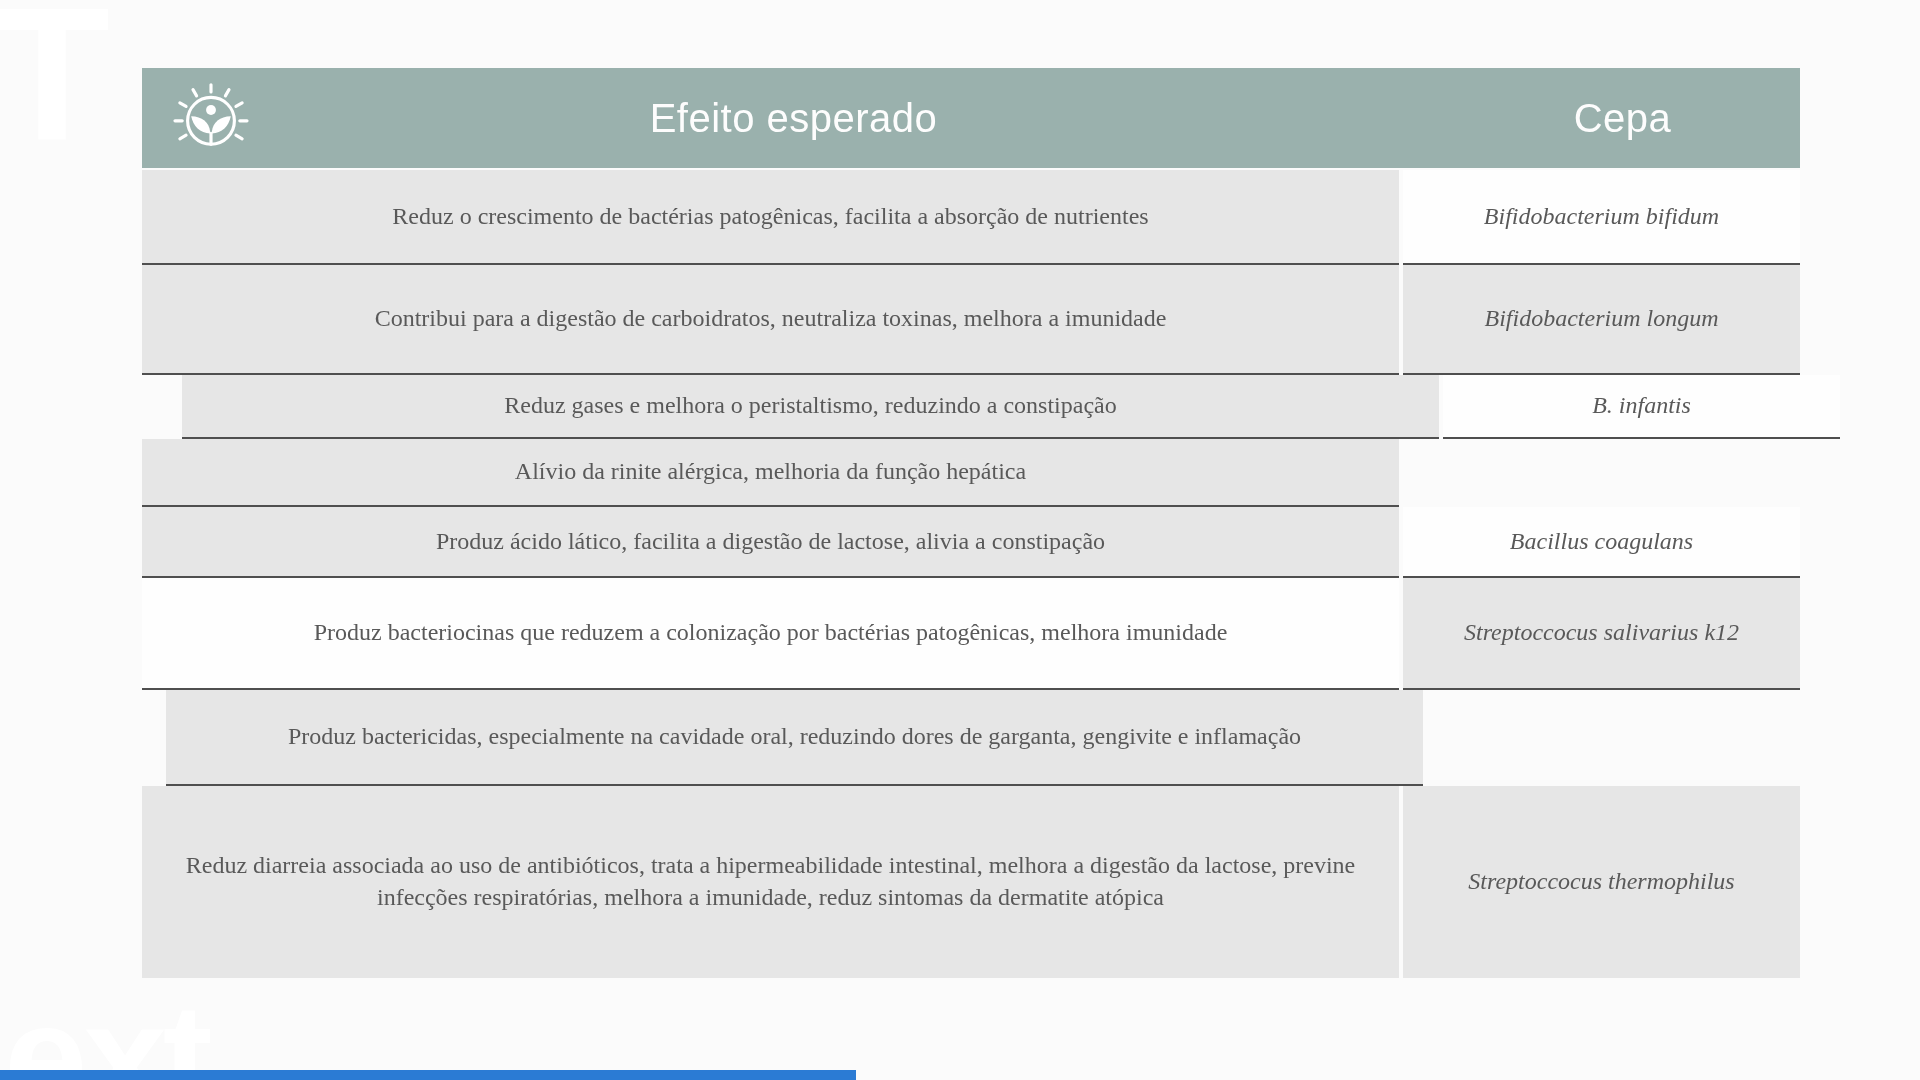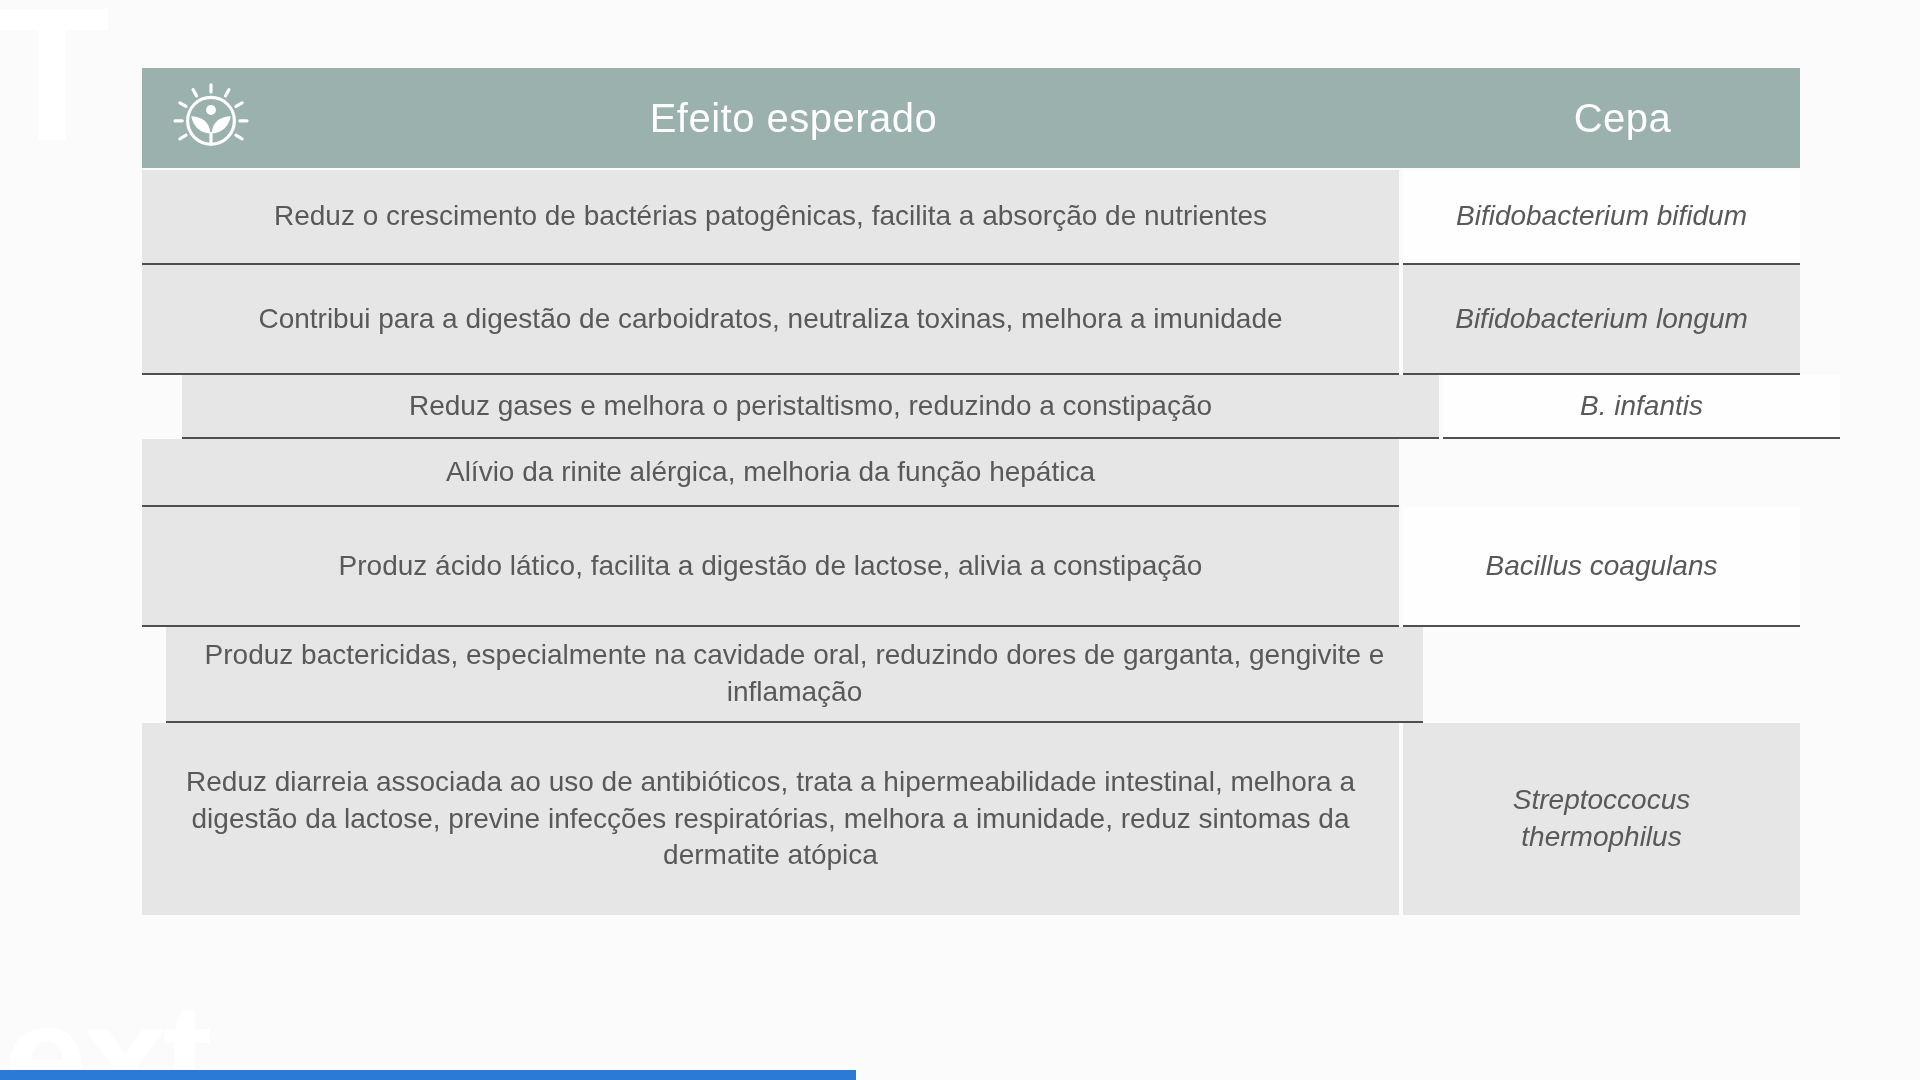--- a/index.html
+++ b/index.html
@@ -80,34 +80,35 @@
 
   .row {
     display: grid;
     grid-template-columns: 1257px 397px;
     column-gap: 4px;
   }
   .r1 { height: 95px; }
   .r2 { height: 110px; }
   .r3 { height: 64px; padding-left: 40px; }
   .r4 { height: 68px; }
-  .r5 { height: 120px; }
+  .r5 { height: 71px; }
   .r6 { height: 112px; }
   .r7 { height: 96px; padding-left: 24px; }
   .r8 { height: 192px; }
 
   .cell {
     display: flex;
     align-items: center;
     justify-content: center;
     text-align: center;
     box-sizing: border-box;
-    font-size: 28px;
+    font-size: 24px;
     line-height: 1.32;
     color: #595959;
+    font-family: Liberation Serif, serif;
   }
   .effect-cell { padding: 4px 16px; }
   .strain-cell { padding: 4px 30px; font-style: italic; }
   .shaded { background: #e6e6e6; }
   .plain  { background: #fefefe; }
   .row:not(.r8) .cell { border-bottom: 2px solid #4f4f4f; }
 </style>
 </head>
 <body>
 
@@ -159,20 +160,24 @@
 
   <div class="row r4">
     <div class="cell effect-cell shaded">Alívio da rinite alérgica, melhoria da função hepática</div>
   </div>
 
   <div class="row r5">
     <div class="cell effect-cell shaded">Produz ácido lático, facilita a digestão de lactose, alivia a constipação</div>
     <div class="cell strain-cell plain">Bacillus coagulans</div>
   </div>
 
+  <div class="row r6">
+    <div class="cell effect-cell plain">Produz bacteriocinas que reduzem a colonização por bactérias patogênicas, melhora imunidade</div>
+    <div class="cell strain-cell shaded">Streptoccocus salivarius k12</div>
+  </div>
 
   <div class="row r7">
     <div class="cell effect-cell shaded">Produz bactericidas, especialmente na cavidade oral, reduzindo dores de garganta, gengivite e inflamação</div>
   </div>
 
   <div class="row r8">
     <div class="cell effect-cell shaded">Reduz diarreia associada ao uso de antibióticos, trata a hipermeabilidade intestinal, melhora a digestão da lactose, previne infecções respiratórias, melhora a imunidade, reduz sintomas da dermatite atópica</div>
     <div class="cell strain-cell shaded">Streptoccocus thermophilus</div>
   </div>
 

